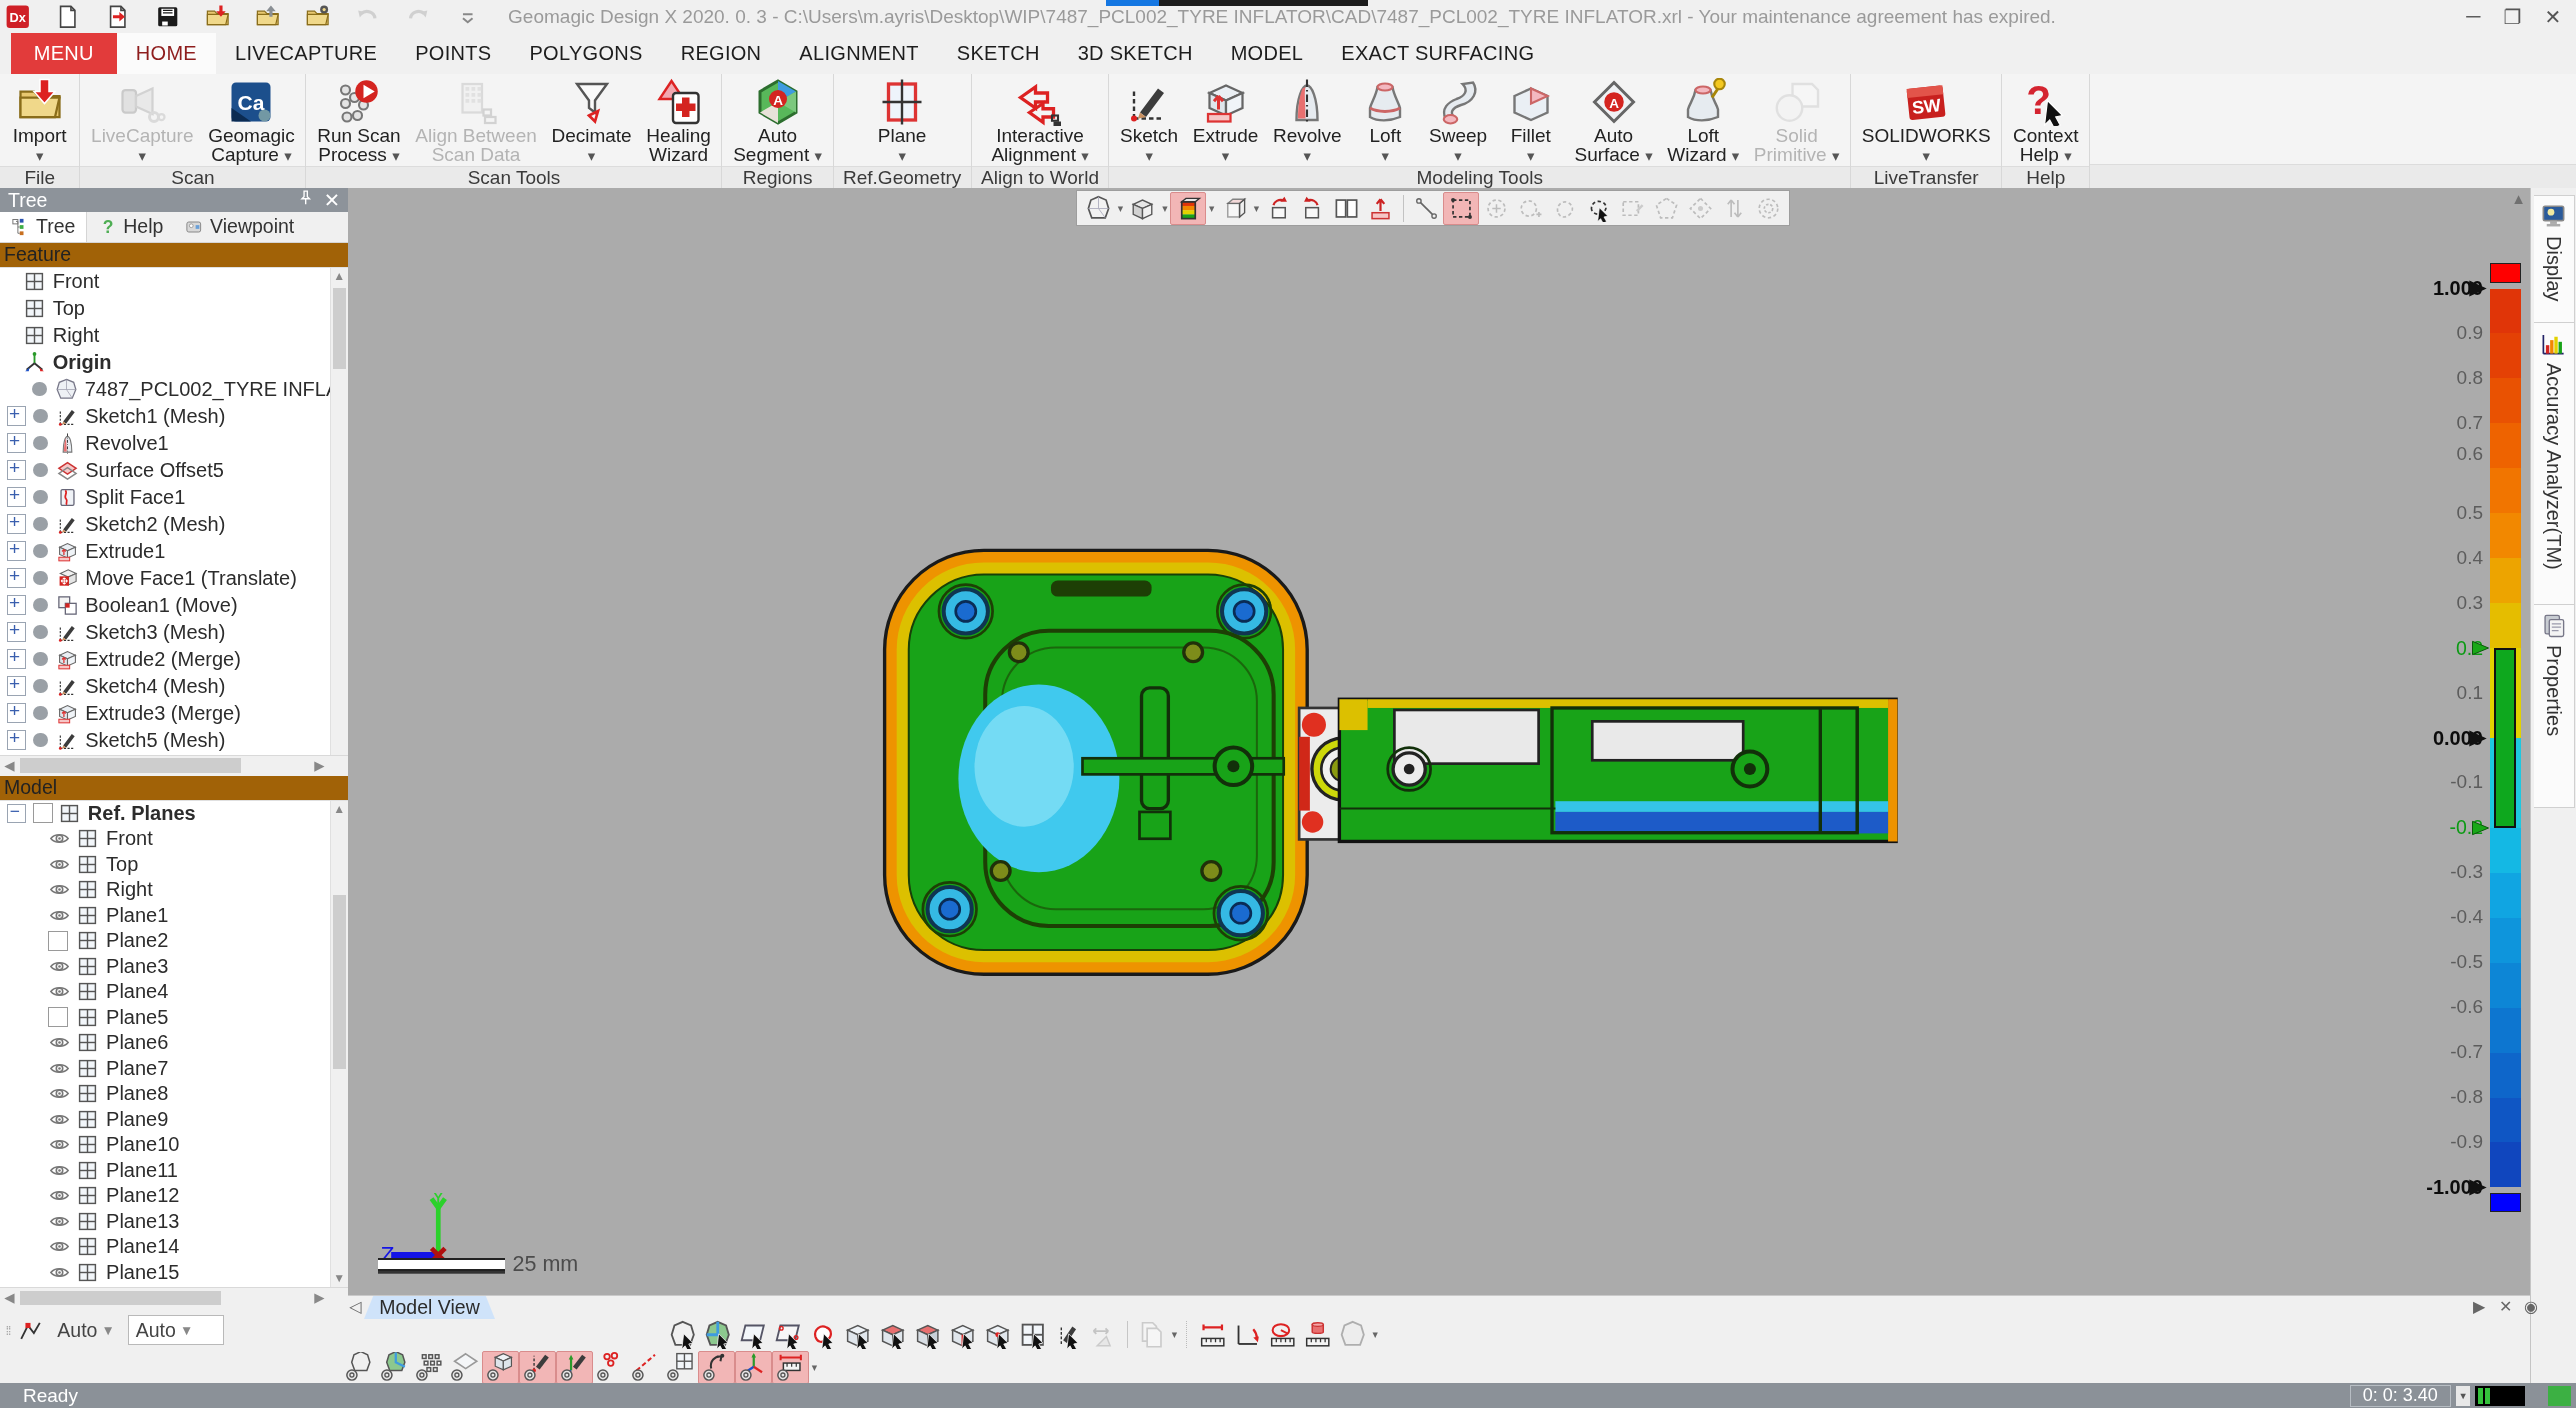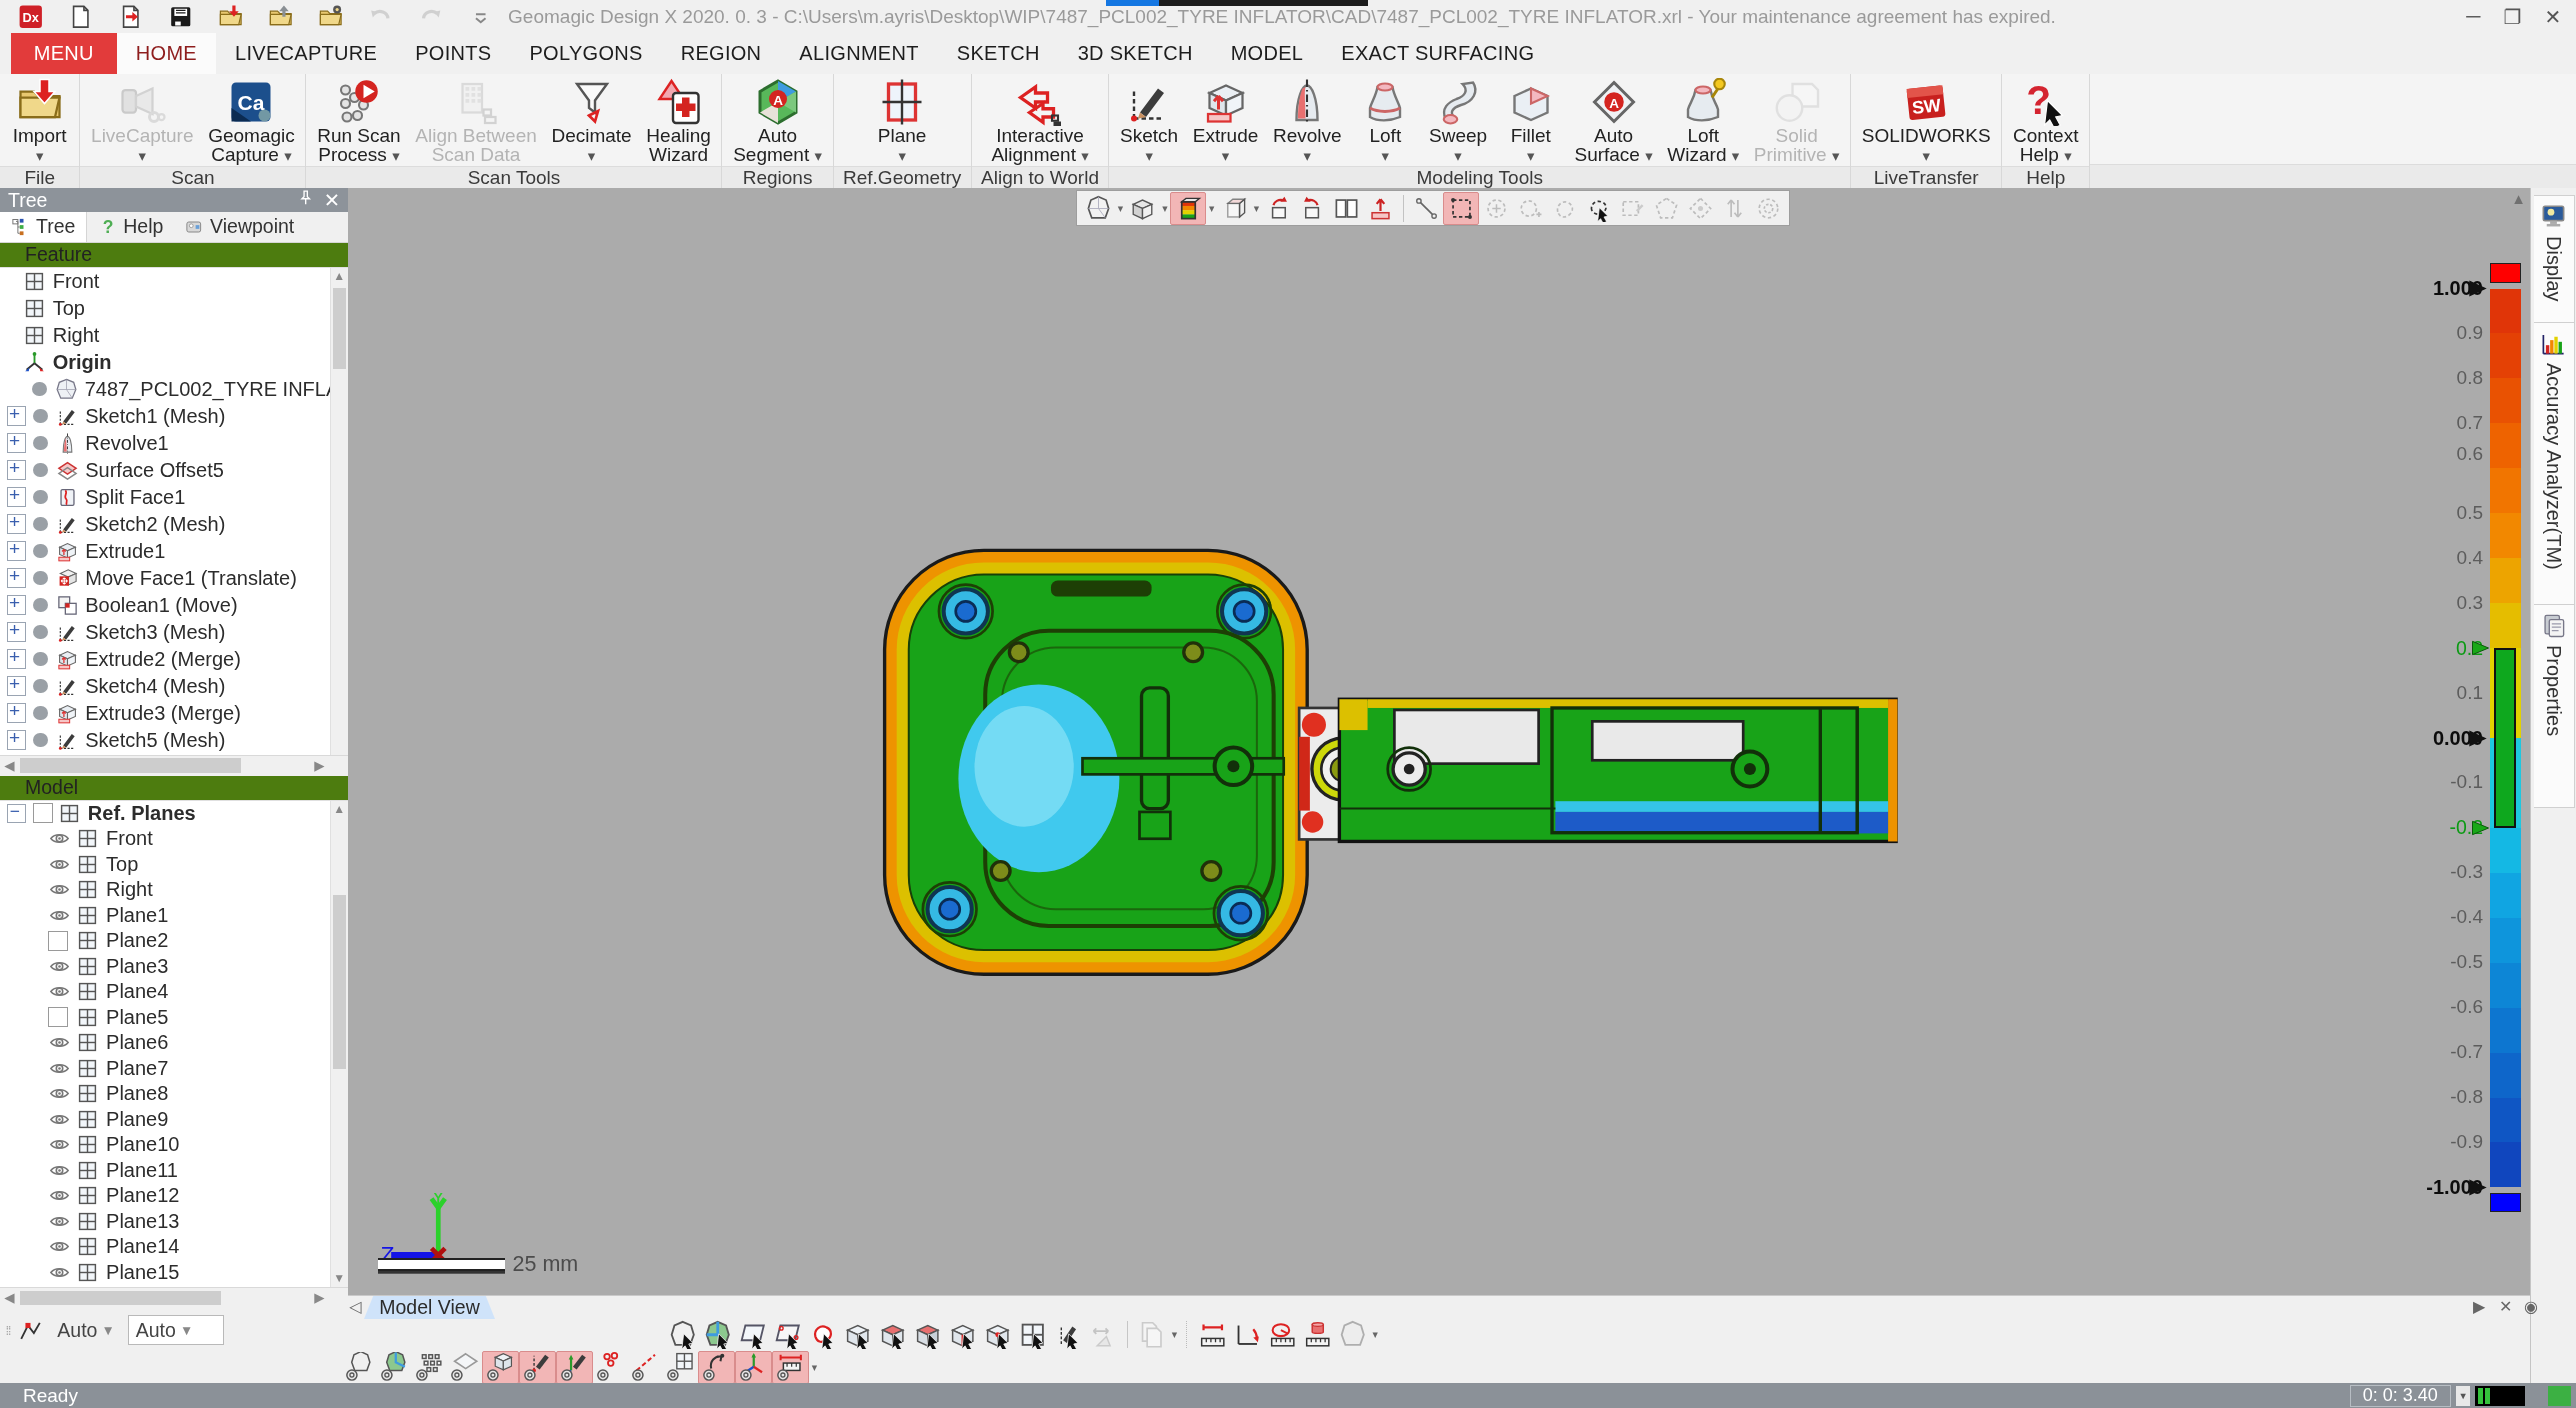--- a/index.html
+++ b/index.html
@@ -1,21 +1,21 @@
 <!DOCTYPE html>
 <html style="font-size:10.7px"><head>
 <meta charset="utf-8">
 <style>
   html,body{margin:0;padding:0;background:#666;}
   #app{position:relative;width:2576px;height:1409px;background:#f0f0f0;overflow:hidden;
        font-family:"Liberation Sans",sans-serif;color:#222;}
   .abs{position:absolute;}
   
   .titlebar{left:0;top:0;width:2576px;height:33px;background:#f0f0f0;display:flex;align-items:center;}
-  .qa{display:flex;align-items:center;gap:22px;padding-left:17px;}
+  .qa{display:flex;align-items:center;gap:22px;padding-left:4px;}
   .qab{width:28px;height:28px;display:flex;align-items:center;justify-content:center;}
   .qab svg{width:25.5px;height:25.5px;}
   .qab.dis{opacity:.45;filter:grayscale(1);}
   .title-text{position:absolute;left:0;right:12px;text-align:center;font-size:19px;color:#9a9a9a;pointer-events:none;}
   .winctl{position:absolute;right:5.4px;top:0;height:33px;display:flex;align-items:center;gap:23px;padding:0 9.4px;color:#555;font-size:20px;}
   .winctl span{cursor:default;}
   .strip-blue{left:1106px;top:0;width:54px;height:6px;background:#1577e2;}
   .strip-dark{left:1159px;top:0;width:209px;height:6px;background:#1c1c1c;}
   
   .menubar{left:0;top:33px;width:2576px;height:41px;background:#f0f0f0;display:flex;align-items:stretch;border-bottom:0.7px solid #e2e2e2;}
@@ -36,21 +36,21 @@
   .dd{color:#555;font-size:14.8px;line-height:14.8px;}
   
   .leftpanel{left:0;top:188px;width:348px;height:1120px;background:#fff;border-right:0.7px solid #b9b9b9;display:flex;flex-direction:column;}
   .lp-head{height:24px;background:#8d939a;color:#fff;font-size:19.5px;display:flex;align-items:center;padding:0 8px;}
   .lp-head .sp{flex:1;}
   .lp-head svg{width:17.4px;height:17.4px;}
   .lp-tabs{height:29.5px;background:#f0f0f0;display:flex;border-bottom:0.7px solid #d5d5d5;}
   .lp-tab{display:flex;align-items:center;gap:5.4px;padding:0 10.7px;font-size:19.5px;color:#333;}
   .lp-tab svg{width:20px;height:20px;}
   .lp-tab.active{background:#fff;border-right:0.7px solid #d5d5d5;}
-  .lp-sec{height:24px;font-size:19.5px;color:#222;display:flex;align-items:center;padding:0 25px;border-bottom:0.7px solid #e0e0e0;background:#4d7c0f;}
+  .lp-sec{height:24px;font-size:19.5px;color:#222;display:flex;align-items:center;padding:0 4px;border-bottom:0.7px solid #e0e0e0;background:#a16207;}
   .treelist{height:487px;overflow:hidden;position:relative;background:#fff;}
   .trow{height:27px;display:flex;align-items:center;font-size:20px;color:#2c2c2c;white-space:nowrap;}
   .trow .plus{width:17.4px;height:17.4px;margin-left:6.7px;border:1.3px solid #9aa4b2;background:#fff;position:relative;flex:none;}
   .trow .plus:before{content:"+";position:absolute;left:1.3px;top:-4.7px;color:#3a5fae;font-size:19px;}
   .trow .dot{width:14.8px;height:14.8px;border-radius:50%;background:#9aa0a6;flex:none;}
   .trow .ic svg{width:23px;height:23px;}
   .hscroll{height:20px;background:#f0f0f0;border-top:0.7px solid #d9d9d9;position:relative;}
   .hscroll .thumb{position:absolute;top:2.7px;height:14.8px;background:#cdcdcd;}
   .hs-ar{position:absolute;top:0;width:19px;height:20px;color:#888;font-size:13.4px;text-align:center;line-height:20px;}
   .vscroll{position:absolute;right:0;top:0;width:17.4px;bottom:0;background:#f0f0f0;border-left:0.7px solid #e0e0e0;}

